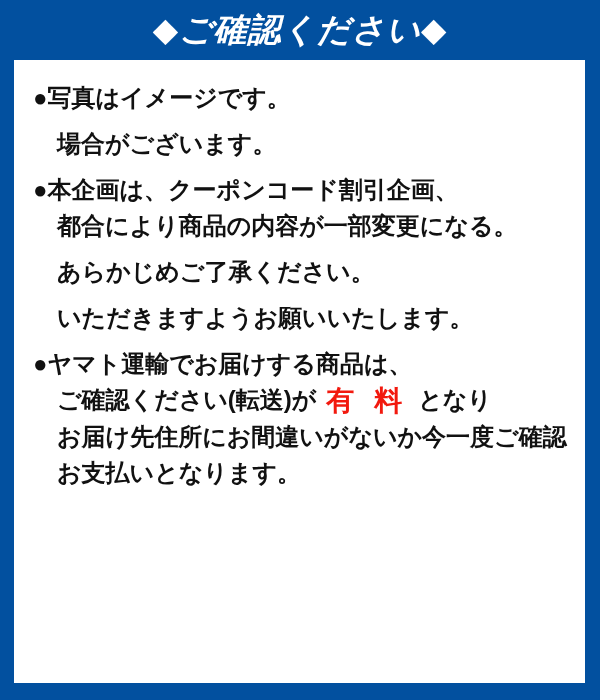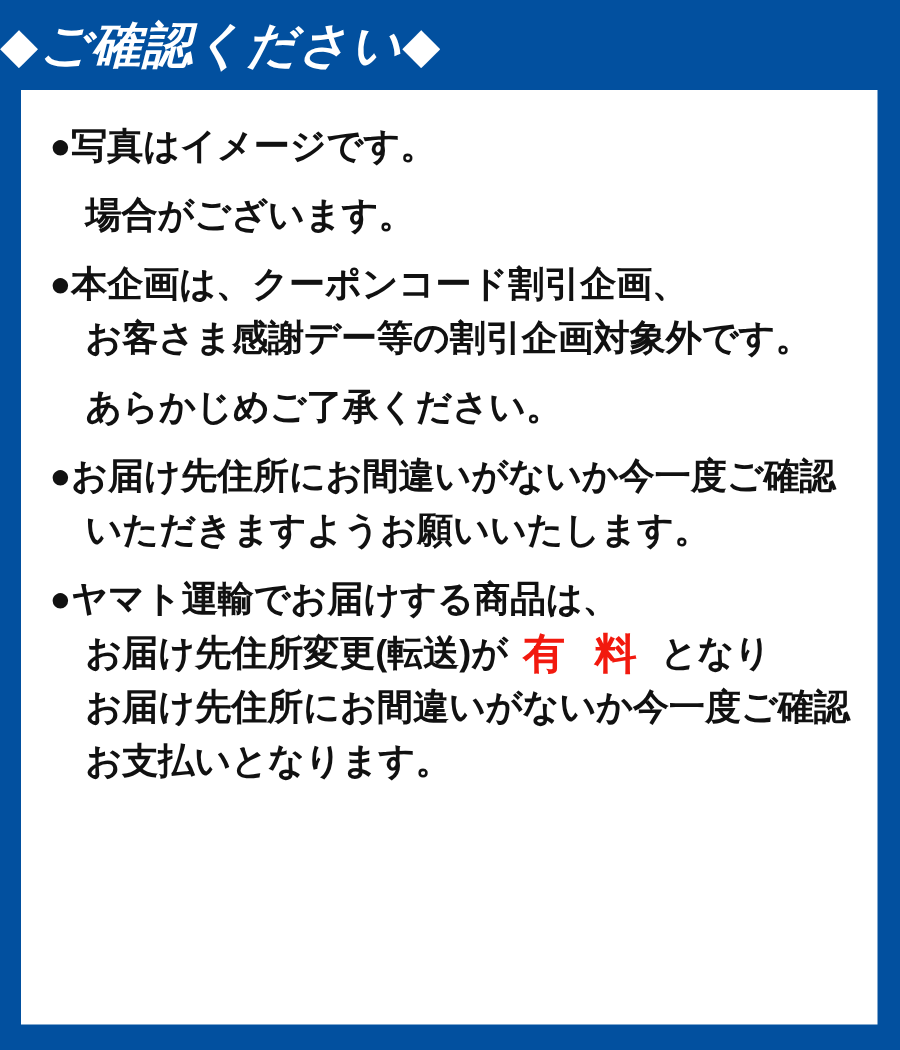--- a/index.html
+++ b/index.html
@@ -17,21 +17,21 @@
     background: var(--blue);
     font-family: "Liberation Sans", "DejaVu Sans", sans-serif;
     position: relative;
     overflow: hidden;
   }
   .header {
     width: 600px;
     height: 60px;
     display: flex;
     align-items: center;
-    justify-content: flex-start;
+    justify-content: center;
   }
   .header-title {
     color: var(--header-text);
     font-size: 33px;
     font-weight: bold;
     font-style: italic;
     letter-spacing: 1px;
     white-space: nowrap;
   }
   .panel {
@@ -71,30 +71,29 @@
   <div class="panel">
     <div id="notice-list">
         <div class="item">
           <div class="line"><span class="seg normal">●写真はイメージです。</span></div>
         </div>
         <div class="item">
           <div class="line indent"><span class="seg normal">場合がございます。</span></div>
         </div>
         <div class="item">
           <div class="line"><span class="seg normal">●本企画は、クーポンコード割引企画、</span></div>
-          <div class="line indent"><span class="seg normal">お客さま感謝デー等の割引企画対象外です。</span></div>
+          <div class="line indent"><span class="seg normal">都合により商品の内容が一部変更になる。</span></div>
         </div>
         <div class="item">
           <div class="line indent"><span class="seg normal">あらかじめご了承ください。</span></div>
         </div>
         <div class="item">
-          <div class="line"><span class="seg normal">●お届け先住所にお間違いがないか今一度ご確認</span></div>
           <div class="line indent"><span class="seg normal">いただきますようお願いいたします。</span></div>
         </div>
         <div class="item">
           <div class="line"><span class="seg normal">●ヤマト運輸でお届けする商品は、</span></div>
-          <div class="line indent"><span class="seg normal">お届け先住所変更(転送)が</span><span class="seg red-large">有 料</span><span class="seg normal">となり</span></div>
+          <div class="line indent"><span class="seg normal">ご確認ください(転送)が</span><span class="seg red-large">有 料</span><span class="seg normal">となり</span></div>
           <div class="line indent"><span class="seg normal">お届け先住所にお間違いがないか今一度ご確認</span></div>
           <div class="line indent"><span class="seg normal">お支払いとなります。</span></div>
         </div>
       </div>
   </div>
 </div>
 
 </body></html>

